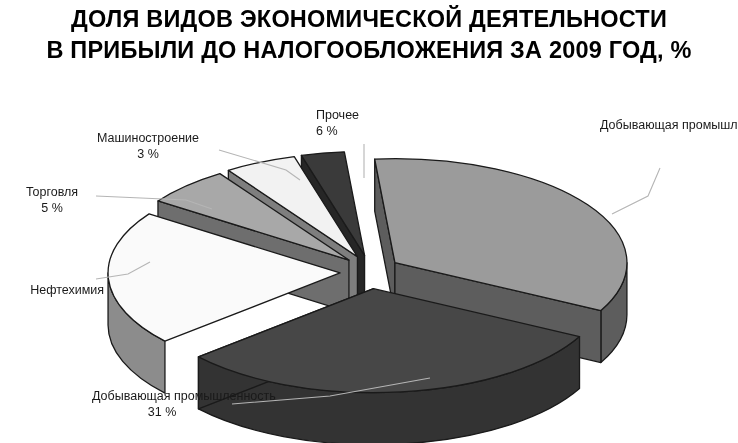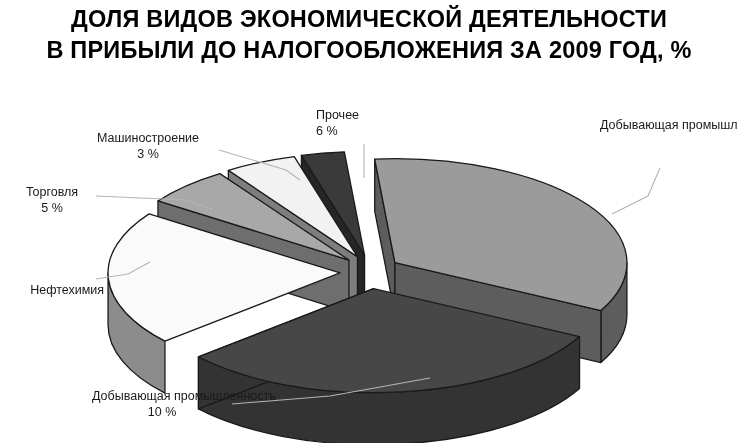--- a/index.html
+++ b/index.html
@@ -143,16 +143,16 @@
     <span class="lbl-value">5 %</span>
   </div>
 
   <div class="data-label" id="label-neftehimiya">
     <span class="lbl-name">Нефтехимия</span>
   </div>
 
   <div class="data-label" id="label-himicheskaya">
     <span class="lbl-name">Добывающая
 промышленность</span>
-    <span class="lbl-value">10 %</span>
+    <span class="lbl-value">31 %</span>
   </div>
 
 </div>
 
 </body></html>

